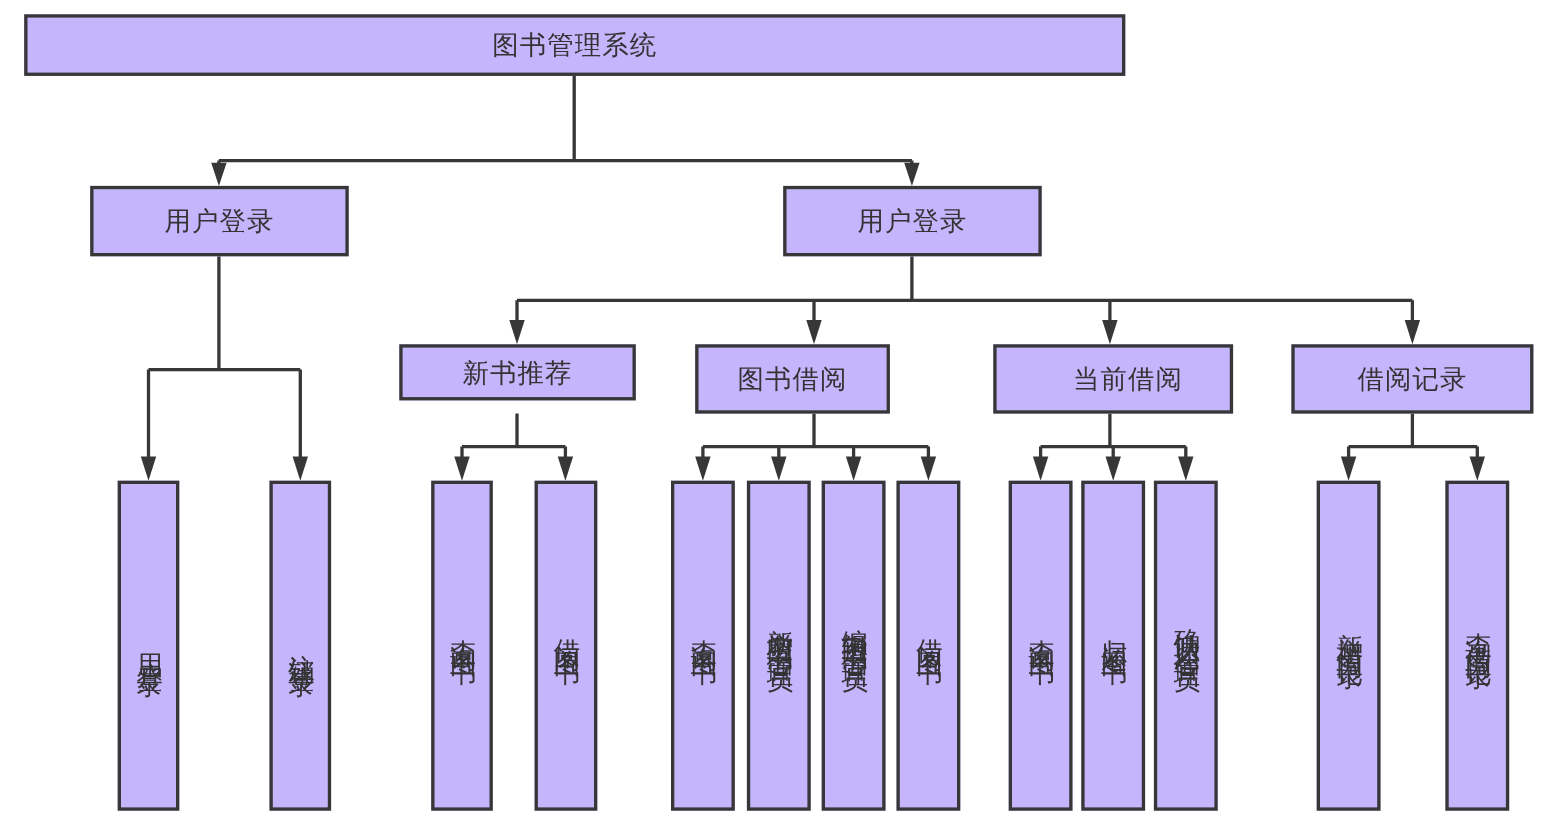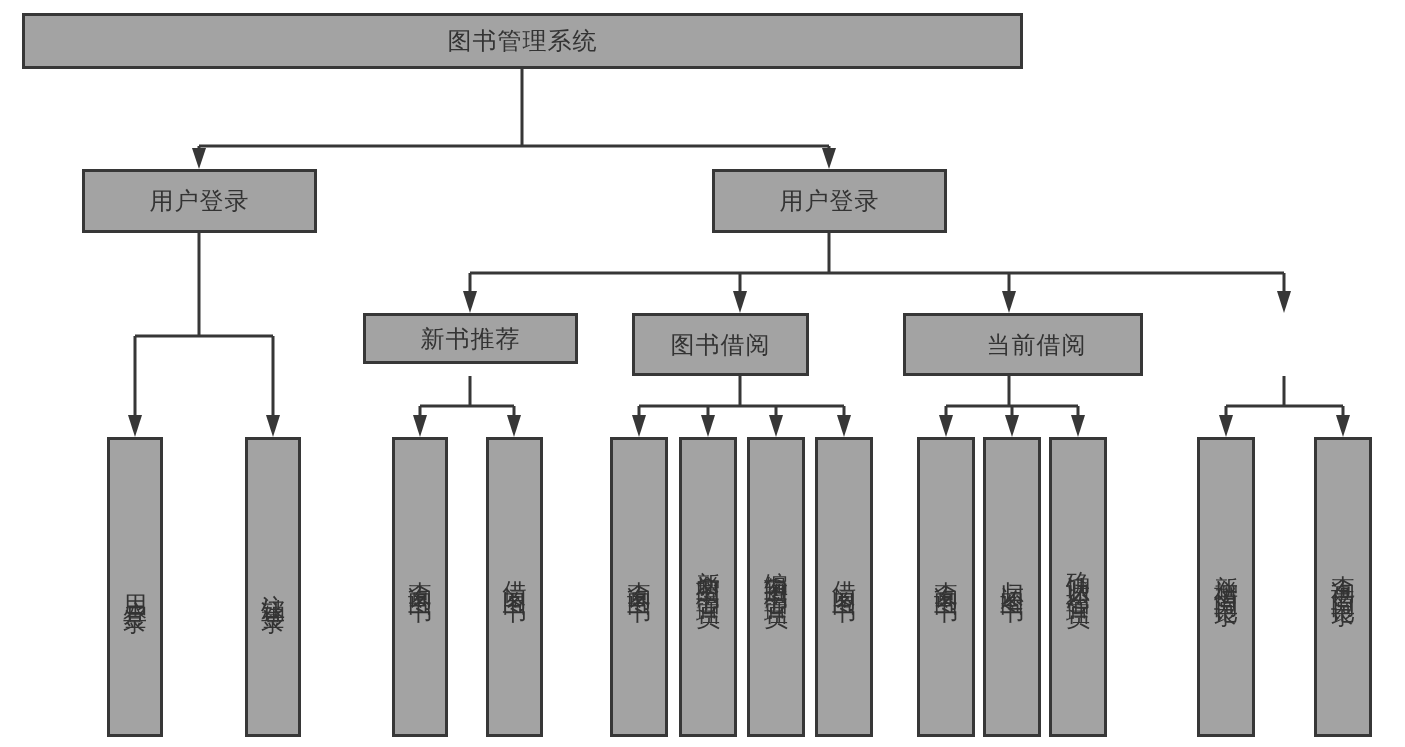--- a/index.html
+++ b/index.html
@@ -3,21 +3,21 @@
 <meta charset="utf-8">
 <style>
   html,body { margin:0; padding:0; background:#ffffff; }
   .canvas {
     position:relative; width:1405px; height:747px; background:#ffffff;
     font-family:"Liberation Sans","DejaVu Sans",sans-serif; overflow:hidden;
   }
   .connector-svg { position:absolute; left:0; top:0; pointer-events:none; }
   .box {
     position:absolute; box-sizing:border-box;
-    border:3px solid #373737; background:#a3a3a3;
+    border:3px solid #373737; background:#c4b5fd;
     display:flex; align-items:center; justify-content:center;
     color:#333333; text-align:center;
   }
   .hbox { font-size:24px; letter-spacing:1px; white-space:nowrap; }
   .vbox {
     writing-mode:vertical-rl; font-size:24px; letter-spacing:6px;
     line-height:1.0; padding-bottom:26px;
   }
   .vbox.centered { padding-bottom:0; }
   .watermark {
@@ -91,22 +91,25 @@
   <div class="box hbox" style="left:712px; top:169px; width:235px; height:64px;">
     <span>用户登录</span>
   </div>
 
   <div class="box hbox" style="left:363px; top:313px; width:215px; height:51px;">
     <span>新书推荐</span>
   </div>
   <div class="box hbox" style="left:632px; top:313px; width:177px; height:63px;">
     <span>图书借阅</span>
   </div>
-  <div class="box hbox" style="left:903px; top:313px; width:240px; height:63px;padding-left:27px;">
+  <div class="box hbox" style="left:903px; top:313px; width:218px; height:63px;padding-left:27px;">
     <span>当前借阅</span>
+  </div>
+  <div class="box hbox" style="left:1174px; top:313px; width:220px; height:63px;">
+    <span>借阅记录</span>
   </div>
 
   <div class="box vbox centered" style="left:107px; top:437px; width:56px; height:300px;">
     <span>用户登录</span>
   </div>
   <div class="box vbox centered" style="left:245px; top:437px; width:56px; height:300px;">
     <span>注销登录</span>
   </div>
 
   <div class="box vbox" style="left:392px; top:437px; width:56px; height:300px;">

